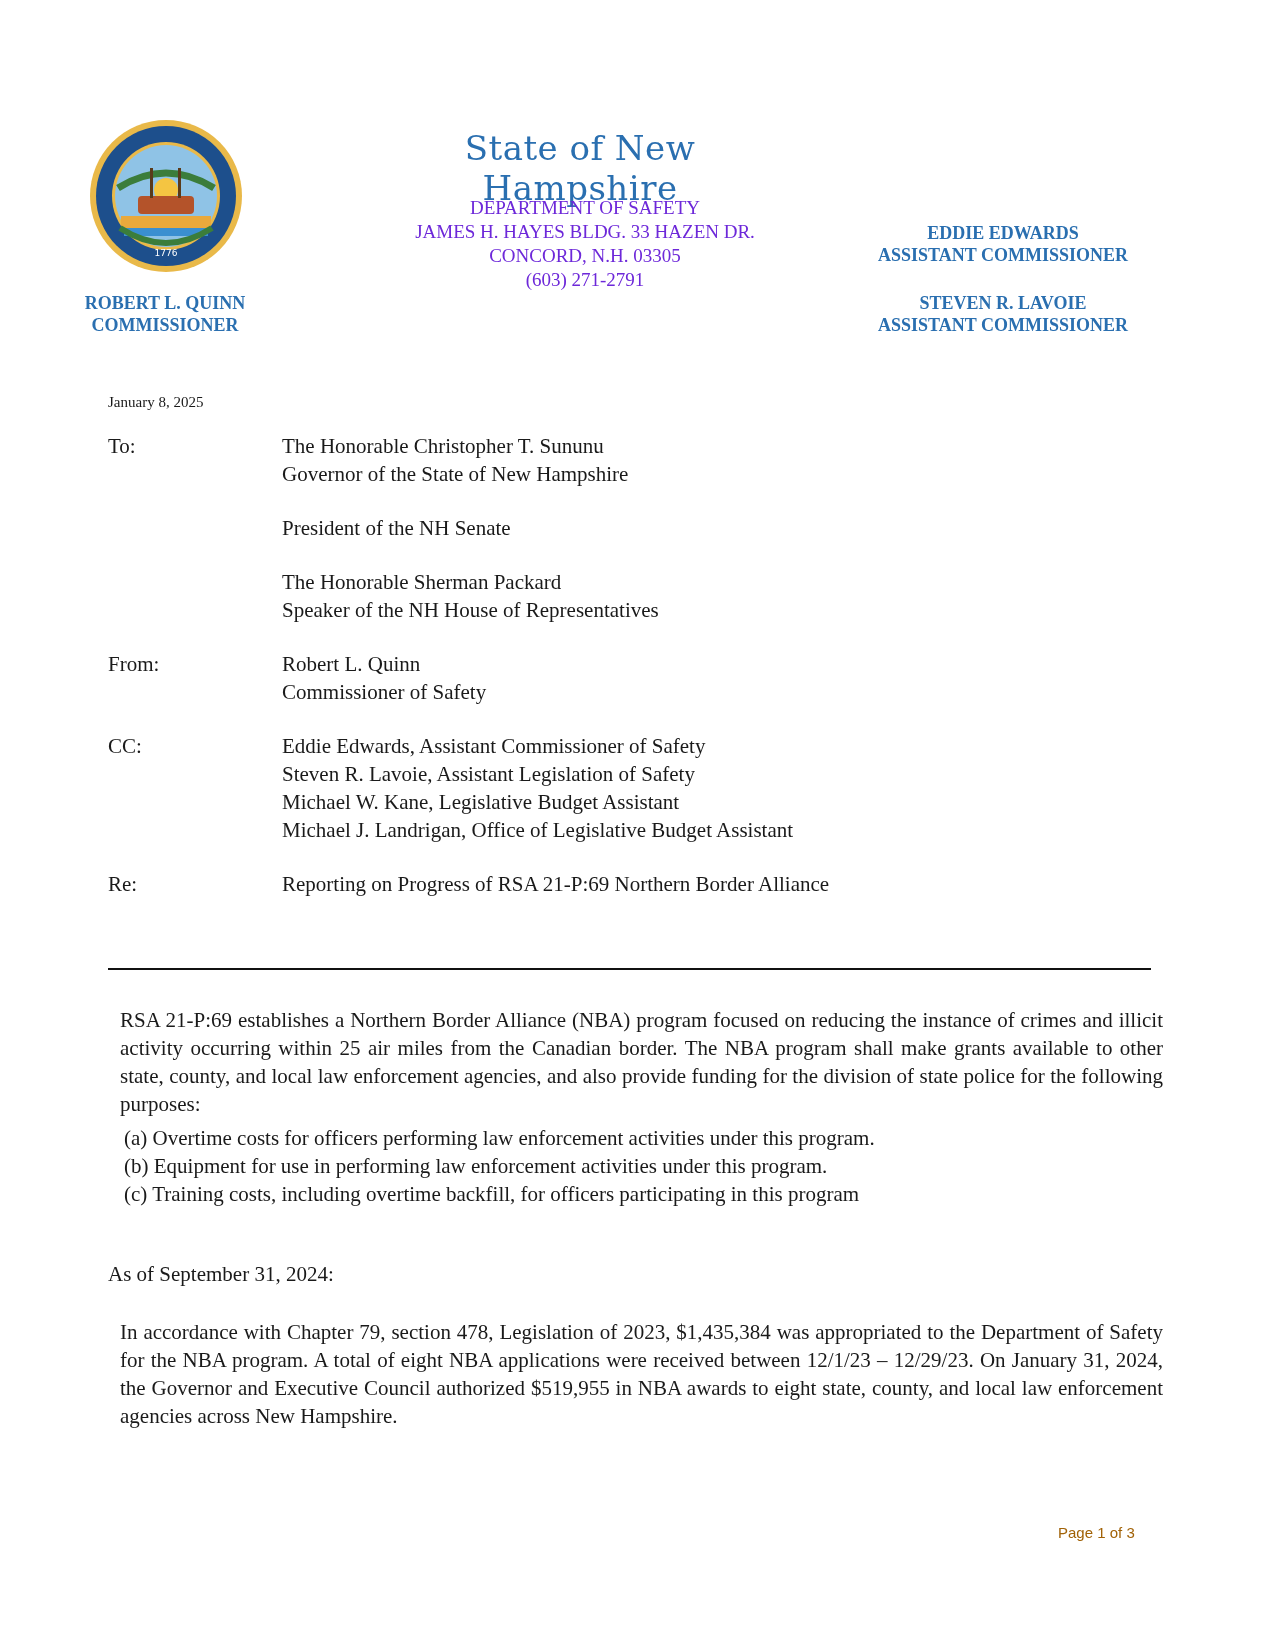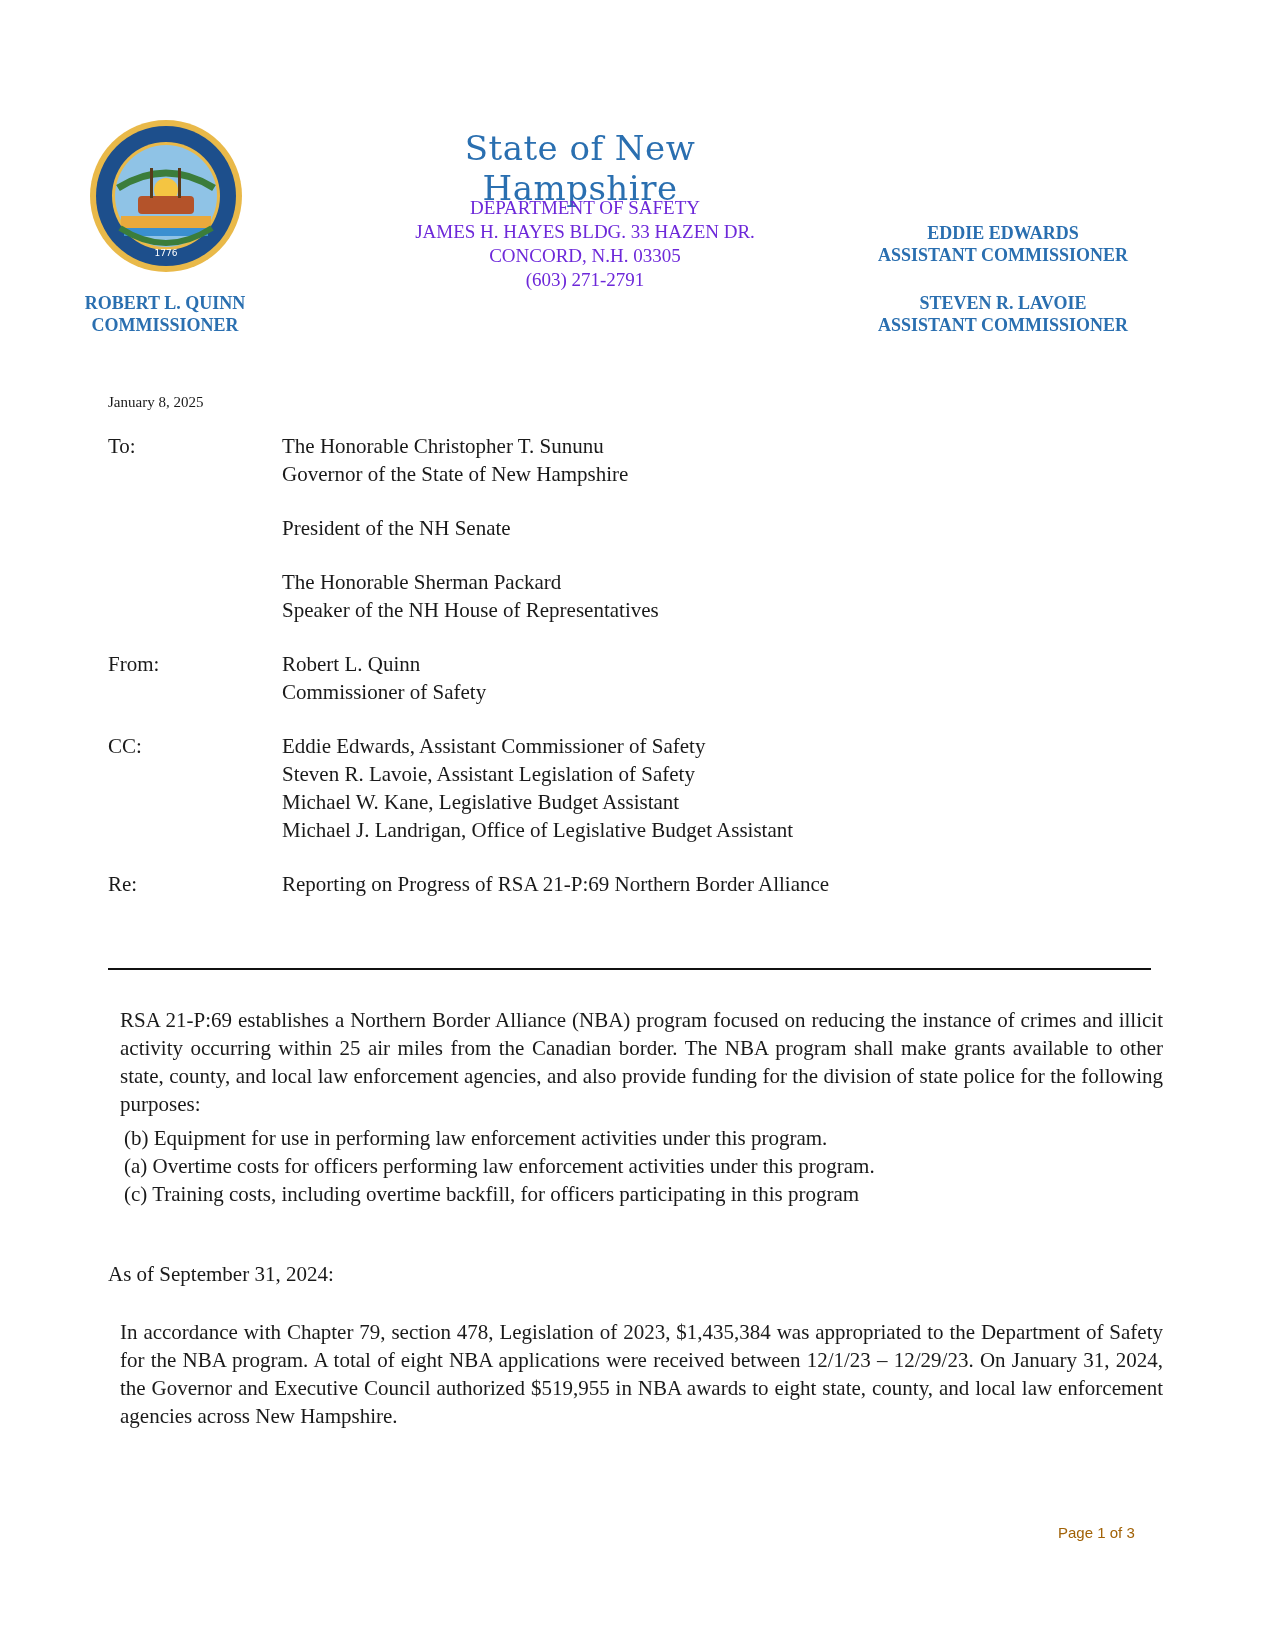--- a/index.html
+++ b/index.html
@@ -112,22 +112,22 @@
     <div class="memo-label">Re:</div>
     <div class="memo-val">Reporting on Progress of RSA 21-P:69 Northern Border Alliance</div>
   </div>
 </div>
 
 <div class="abs rule"></div>
 
 <div class="abs body p1">RSA 21-P:69 establishes a Northern Border Alliance (NBA) program focused on reducing the instance of crimes and illicit activity occurring within 25 air miles from the Canadian border. The NBA program shall make grants available to other state, county, and local law enforcement agencies, and also provide funding for the division of state police for the following purposes:</div>
 
 <div class="abs list">
+  <div>(a) Overtime costs for officers performing law enforcement activities under this program.</div>
   <div>(b) Equipment for use in performing law enforcement activities under this program.</div>
-  <div>(a) Overtime costs for officers performing law enforcement activities under this program.</div>
   <div>(c) Training costs, including overtime backfill, for officers participating in this program</div>
 </div>
 
 <div class="abs asof">As of September 31, 2024:</div>
 
 <div class="abs body p2">In accordance with Chapter 79, section 478, Legislation of 2023, $1,435,384 was appropriated to the Department of Safety for the NBA program.  A total of eight NBA applications were received between 12/1/23 – 12/29/23. On January 31, 2024, the Governor and Executive Council authorized $519,955 in NBA awards to eight state, county, and local law enforcement agencies across New Hampshire.</div>
 
 <div class="abs page-num">Page 1 of 3</div>
 
 </body></html>

